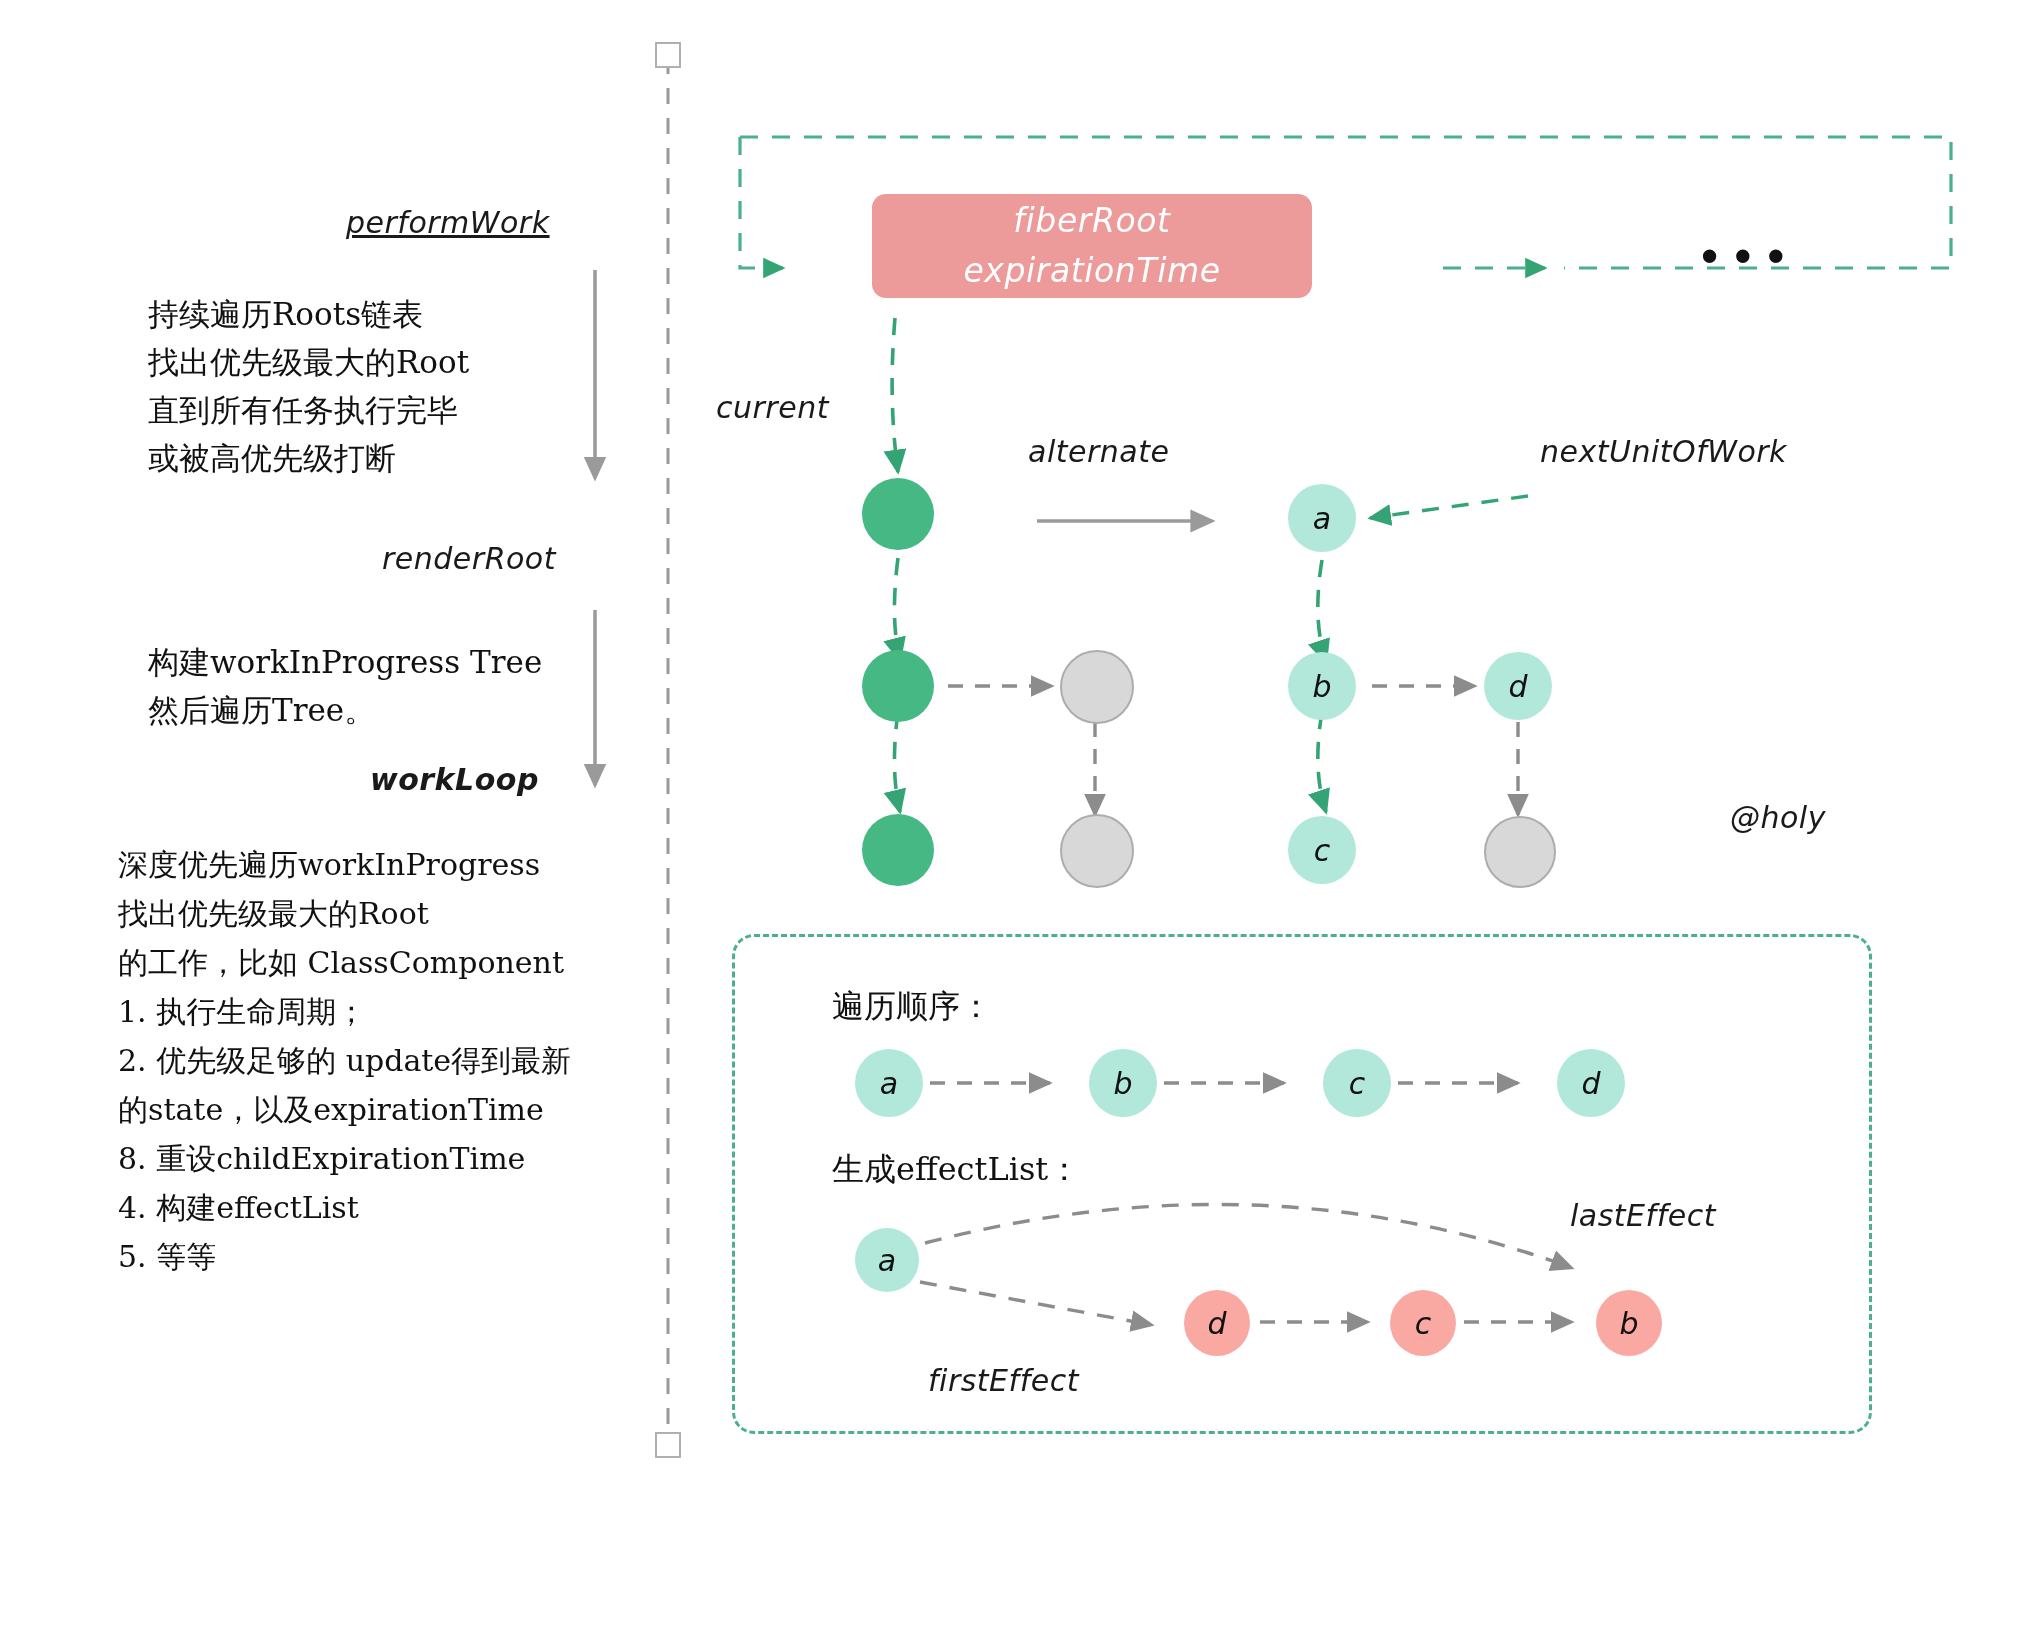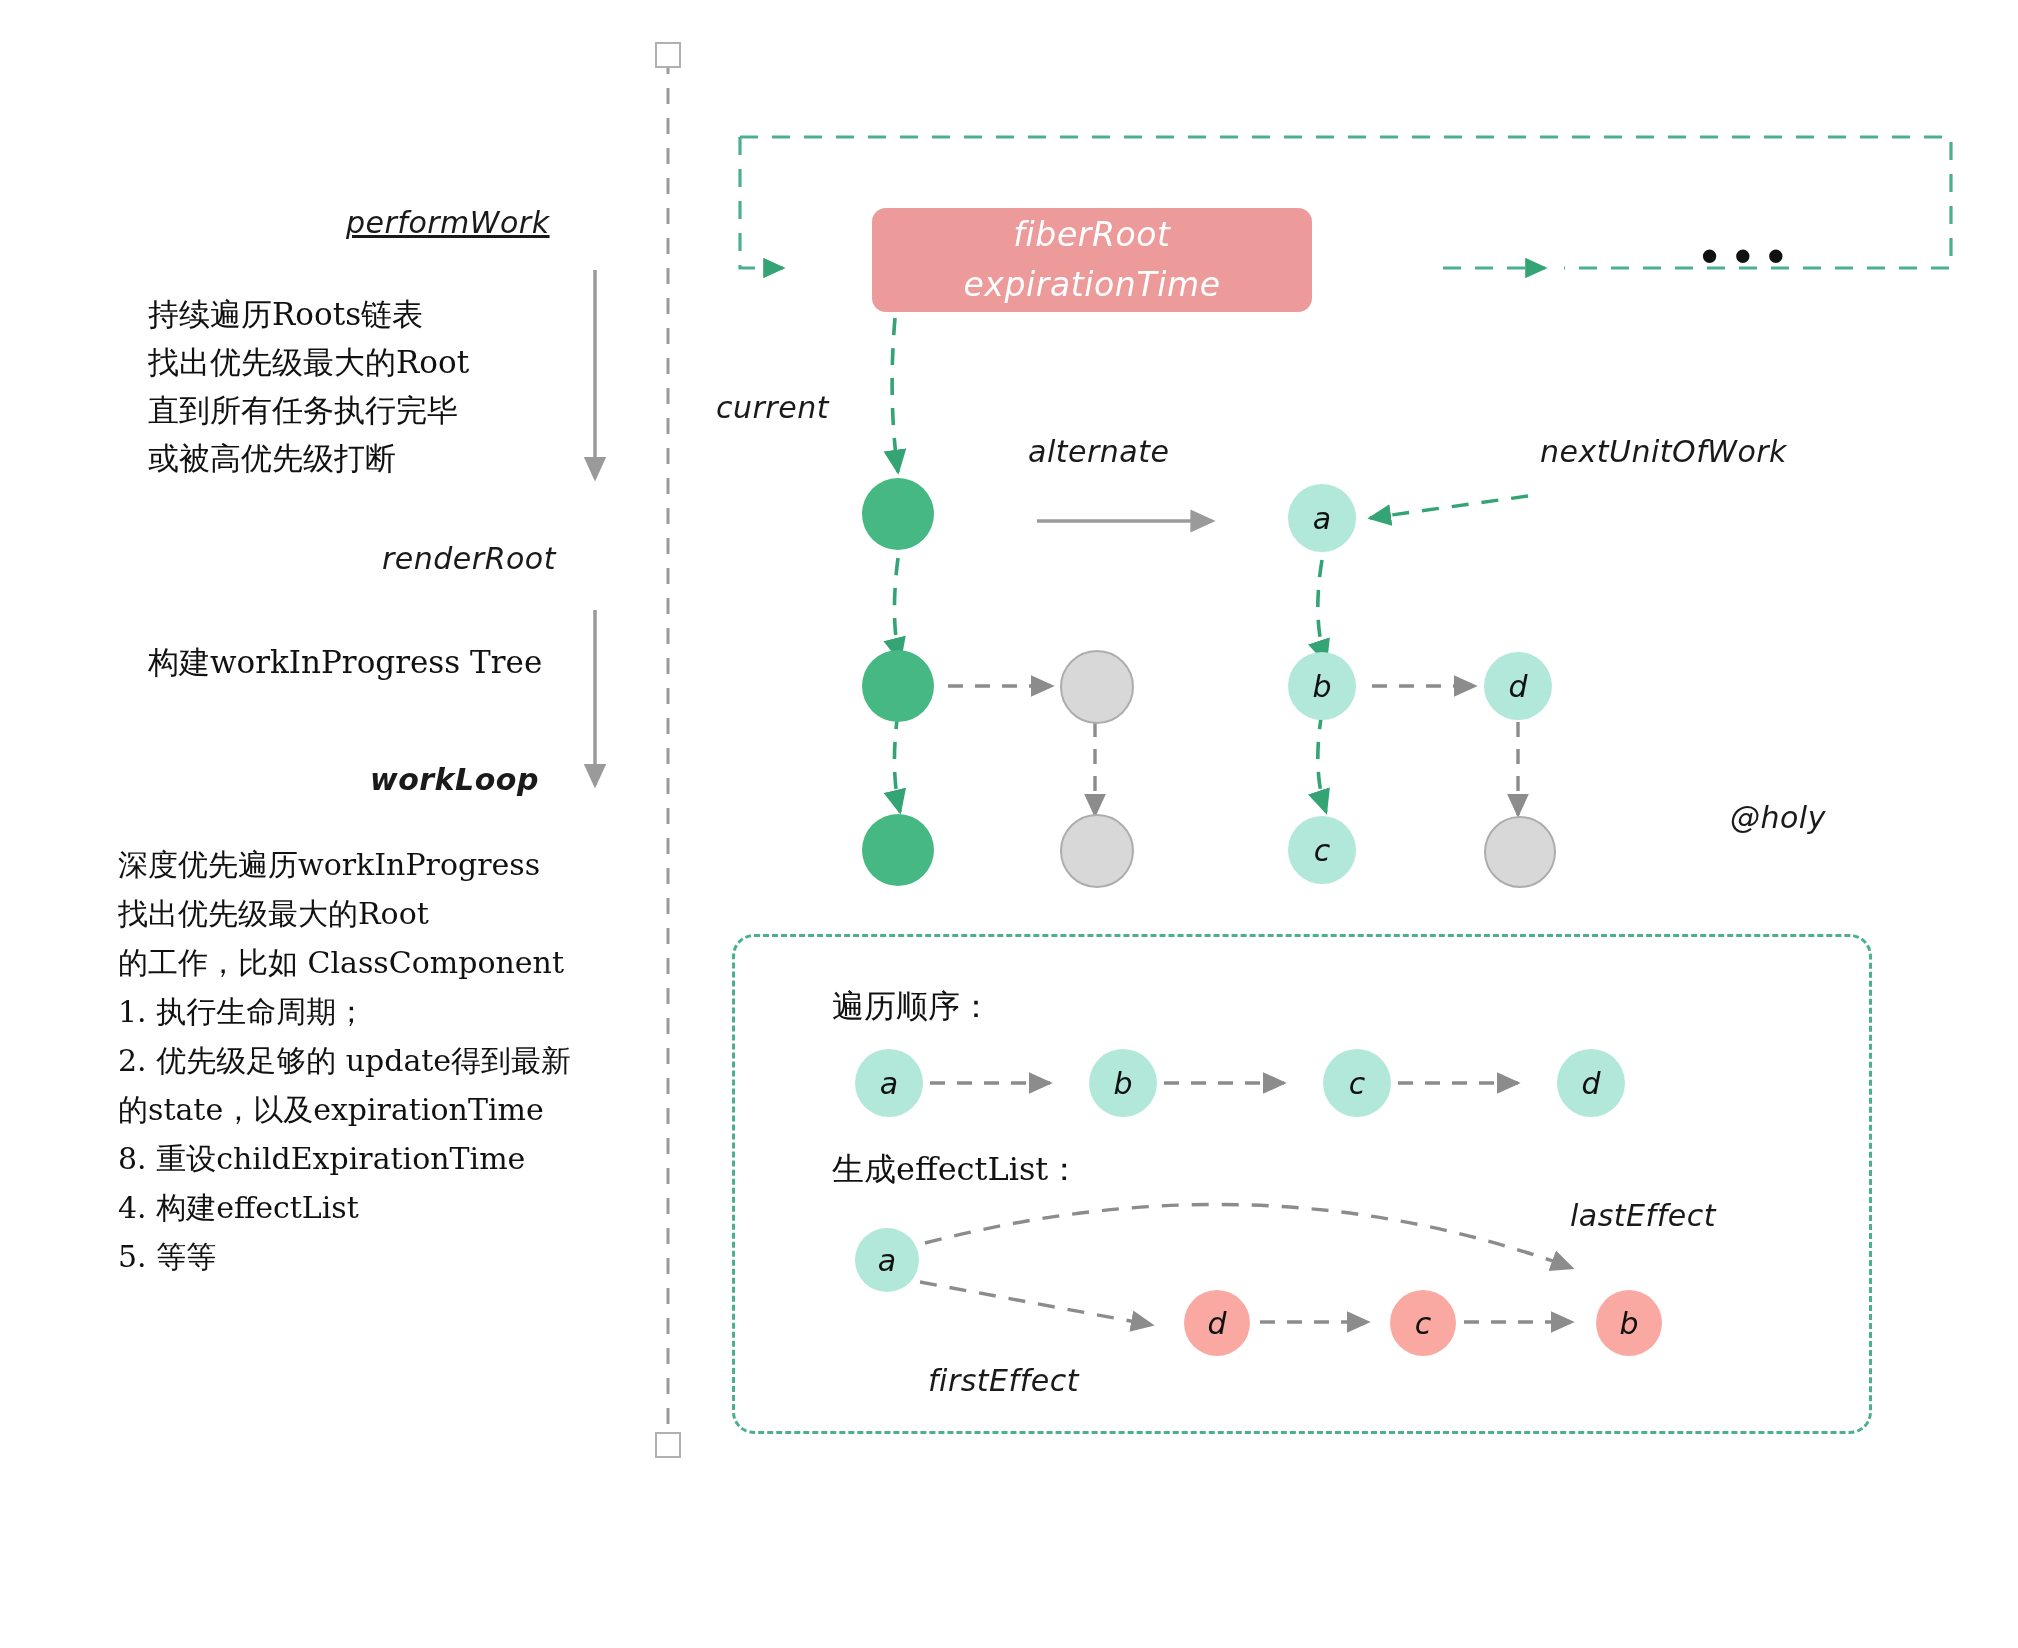--- a/index.html
+++ b/index.html
@@ -152,37 +152,38 @@
     <div>持续遍历Roots链表</div>
     <div>找出优先级最大的Root</div>
     <div>直到所有任务执行完毕</div>
     <div>或被高优先级打断</div>
   </div>
 
   <div class="abs hand label-fn" style="left:382px;top:541px;">renderRoot</div>
 
   <div class="abs cjk para" style="left:148px;top:638px;">
     <div>构建workInProgress Tree</div>
+    <div>然后遍历Tree。</div>
   </div>
 
   <div class="abs hand label-fn" style="left:370px;top:762px;font-weight:bold;">workLoop</div>
 
   <div class="abs cjk para-2" style="left:118px;top:840px;">
     <div>深度优先遍历workInProgress</div>
     <div>找出优先级最大的Root</div>
     <div>的工作，比如 ClassComponent</div>
     <div>1. 执行生命周期；</div>
     <div>2. 优先级足够的 update得到最新</div>
     <div>的state，以及expirationTime</div>
     <div>8. 重设childExpirationTime</div>
     <div>4. 构建effectList</div>
     <div>5. 等等</div>
   </div>
 
-  <div class="fiber-root" style="left:872px;top:208px;width:440px;height:104px;">
+  <div class="fiber-root" style="left:872px;top:194px;width:440px;height:104px;">
     <span>fiberRoot</span>
     <span>expirationTime</span>
   </div>
 
   <div class="ellipsis" style="left:1696px;top:248px;">•••</div>
 
   <div class="abs hand label-note" style="left:716px;top:390px;">current</div>
 
   <div class="abs hand label-note" style="left:1028px;top:434px;">alternate</div>
 

